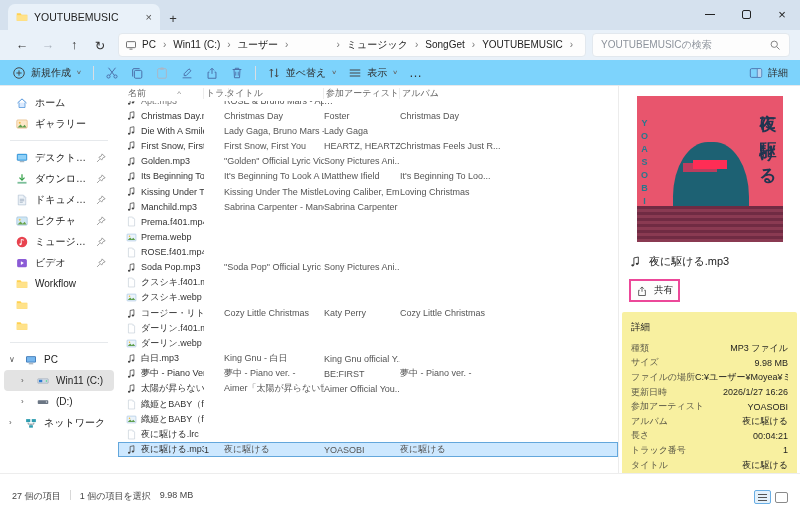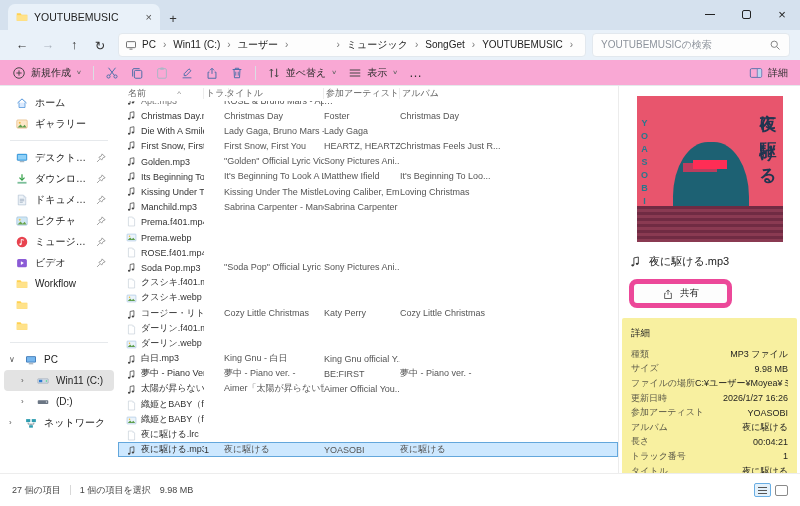--- a/index.html
+++ b/index.html
@@ -20,21 +20,21 @@
 .addressbar{height:30px;background:#e9f1f9;display:flex;align-items:center;gap:2px;padding:0 10px;flex-shrink:0}
 .nav-btn{width:24px;text-align:center;font-size:12.5px;color:#333}
 .nav-btn.disabled{color:#a9b2bd}
 .crumbbar{flex:1;height:24px;background:#fdfdfd;border:1px solid #e2e8ee;border-radius:4px;display:flex;align-items:center;padding:0 6px;margin:0 4px;overflow:hidden;white-space:nowrap}
 .crumb{padding:2px 5px;border-radius:3px;color:#222}
 .crumb-gap{display:inline-block;width:44px}
 .chevron{color:#777;font-size:10px;padding:0 2px}
 .searchbox{width:198px;height:24px;background:#fdfdfd;border:1px solid #e2e8ee;border-radius:4px;display:flex;align-items:center;padding:0 8px;gap:6px}
 .search-ph{color:#8d939c;flex:1;white-space:nowrap;overflow:hidden}
 
-.toolbar{height:26px;background:#f9a8d4;border-bottom:1px solid #e6e9ec;display:flex;align-items:center;padding:0 12px;gap:11px;flex-shrink:0}
+.toolbar{height:26px;background:#7dd3fc;border-bottom:1px solid #e6e9ec;display:flex;align-items:center;padding:0 12px;gap:11px;flex-shrink:0}
 .tb-btn{display:flex;align-items:center;gap:5px;color:#2c2c2c}
 .tb-sep{width:1px;height:14px;background:#dadee3}
 .tb-chev{font-size:8px;color:#666;transform:scaleY(.7)}
 .tb-more{font-size:13px;letter-spacing:1px;color:#333}
 .tb-right{margin-left:auto;display:flex;align-items:center;gap:5px}
 .ic{width:14px;height:14px;flex-shrink:0;display:inline-flex}
 .ic svg{width:100%;height:100%}
 .ic-s{width:12px;height:12px}
 
 .main{display:flex;flex:1;min-height:0}
@@ -51,43 +51,43 @@
 .filearea{flex:1;display:flex;flex-direction:column;min-width:0}
 .cols{display:grid;grid-template-columns:78px 20px 100px 76px minmax(90px,1fr);height:15px;font-size:9px;color:#666;align-items:center;padding-left:8px;flex-shrink:0}
 .colcell{display:flex;align-items:center;justify-content:space-between;border-right:1px solid #ececec;padding:0 22px 0 2px;height:11px;white-space:nowrap;overflow:hidden}
 .colcell:last-child{border-right:none}
 .sort-caret{color:#888;font-size:8px}
 .rows{flex:1;overflow:hidden}
 .partialrow{height:7px;overflow:hidden}
 .partialrow .row{margin-top:-8px;color:#777}
 .row{display:grid;grid-template-columns:78px 20px 100px 76px minmax(90px,1fr);height:15.2px;align-items:center;font-size:9px;color:#333;padding-left:8px}
 .cell{white-space:nowrap;overflow:hidden;padding-right:5px}
-.name-cell{display:flex;align-items:flex-end;gap:4px}
+.name-cell{display:flex;align-items:center;gap:4px}
 .name-cell .ic{width:11px;height:11px}
 .row.selected{background:#cde8ff;outline:1px solid #63a7dc;outline-offset:-1px}
 .muted{color:#555}
 
 .details{width:182px;border-left:1px solid #ececec;padding:8px 10px 0;flex-shrink:0;font-size:9px;overflow:hidden}
 .art{position:relative;width:146px;height:146px;margin:2px auto 12px;background:#e8556d;overflow:hidden}
 .art .band{position:absolute;left:0;right:0;bottom:0;height:36px;background:repeating-linear-gradient(#702b43 0 3px,#8a3a52 3px 6px)}
 .art .hair{position:absolute;left:36px;bottom:6px;width:76px;height:94px;background:#1d6173;border-radius:46% 46% 10% 10%/58% 58% 6% 6%}
 .art .shoulders{position:absolute;left:28px;bottom:0;width:92px;height:24px;background:#175064;border-radius:45% 45% 0 0}
 .art .glitch{position:absolute;left:56px;top:64px;width:34px;height:9px;background:#ff2d55;box-shadow:-10px 3px 0 rgba(255,45,85,.7)}
 .art .vtitle{position:absolute;right:3px;top:5px;writing-mode:vertical-rl;font-size:17px;font-weight:700;color:#1f3550;letter-spacing:4px}
 .art .vartist{position:absolute;left:3px;top:22px;writing-mode:vertical-rl;text-orientation:upright;font-size:9px;font-weight:700;color:#27788d;letter-spacing:3px}
 .file-title{display:flex;align-items:center;gap:7px;font-size:11px;margin:2px 0 10px}
 .file-title .ic{width:13px;height:13px}
-.share-btn{display:inline-flex;align-items:center;gap:6px;border:5px solid #ec4899;border-radius:8px;padding:3px 28px;font-size:9.5px;background:#fdfdfd;color:#222}
+.share-btn{display:inline-flex;align-items:center;gap:6px;border:2px solid #ec4899;border-radius:0;padding:3px 5px;font-size:9.5px;background:#fdfdfd;color:#222}
 .detail-box{background:#f8f0a0;margin:10px -7px 0;padding:9px 9px 10px;border-radius:2px}
 .detail-title{font-size:9.5px;margin-bottom:7px;color:#222}
 .drow{display:flex;justify-content:space-between;align-items:center;height:14.6px}
 .dlabel{color:#5c5a48;white-space:nowrap}
 .dvalue{color:#1f1f1f;white-space:nowrap;overflow:hidden;max-width:104px;text-align:right}
 
-.statusbar{height:18px;border-top:1px solid #ededed;display:flex;align-items:center;gap:9px;padding:16px 12px;font-size:9px;color:#444;flex-shrink:0}
+.statusbar{height:18px;border-top:1px solid #ededed;display:flex;align-items:flex-start;gap:9px;padding:16px 12px;font-size:9px;color:#444;flex-shrink:0}
 .status-sep{width:1px;height:10px;background:#d8d8d8}
 .sb-right{margin-left:auto;display:flex;align-items:center;gap:4px}
 .view-list-toggle{width:17px;height:14px;border:1px solid #69aee4;background:#e4f1fb;border-radius:2px;display:flex;flex-direction:column;justify-content:center;gap:2px;align-items:center}
 .view-list-toggle i{display:block;width:9px;height:1px;background:#555}
 .view-thumb-toggle{width:13px;height:11px;border:1px solid #8a8a8a;border-radius:2px}
 button{font:inherit;cursor:default}
 </style>
 </head>
 <body>
 

